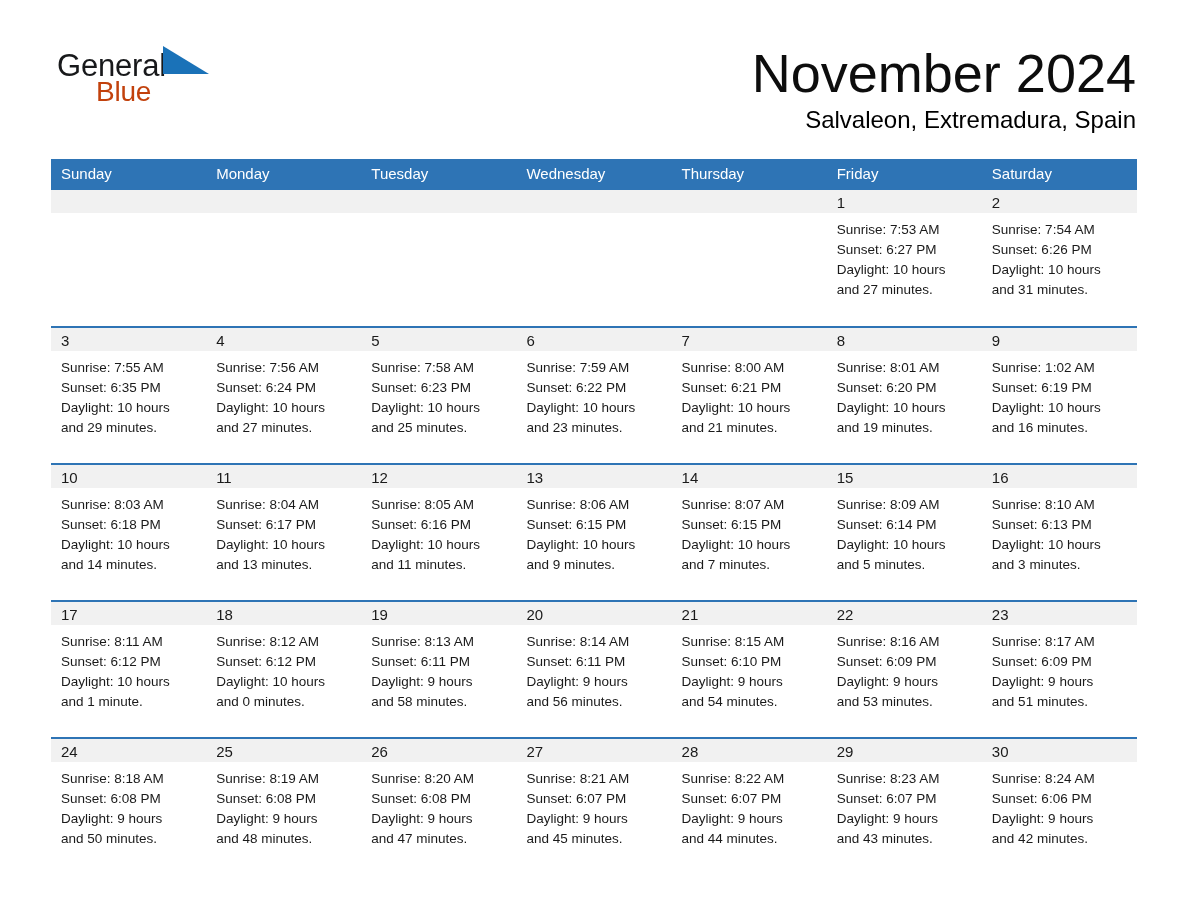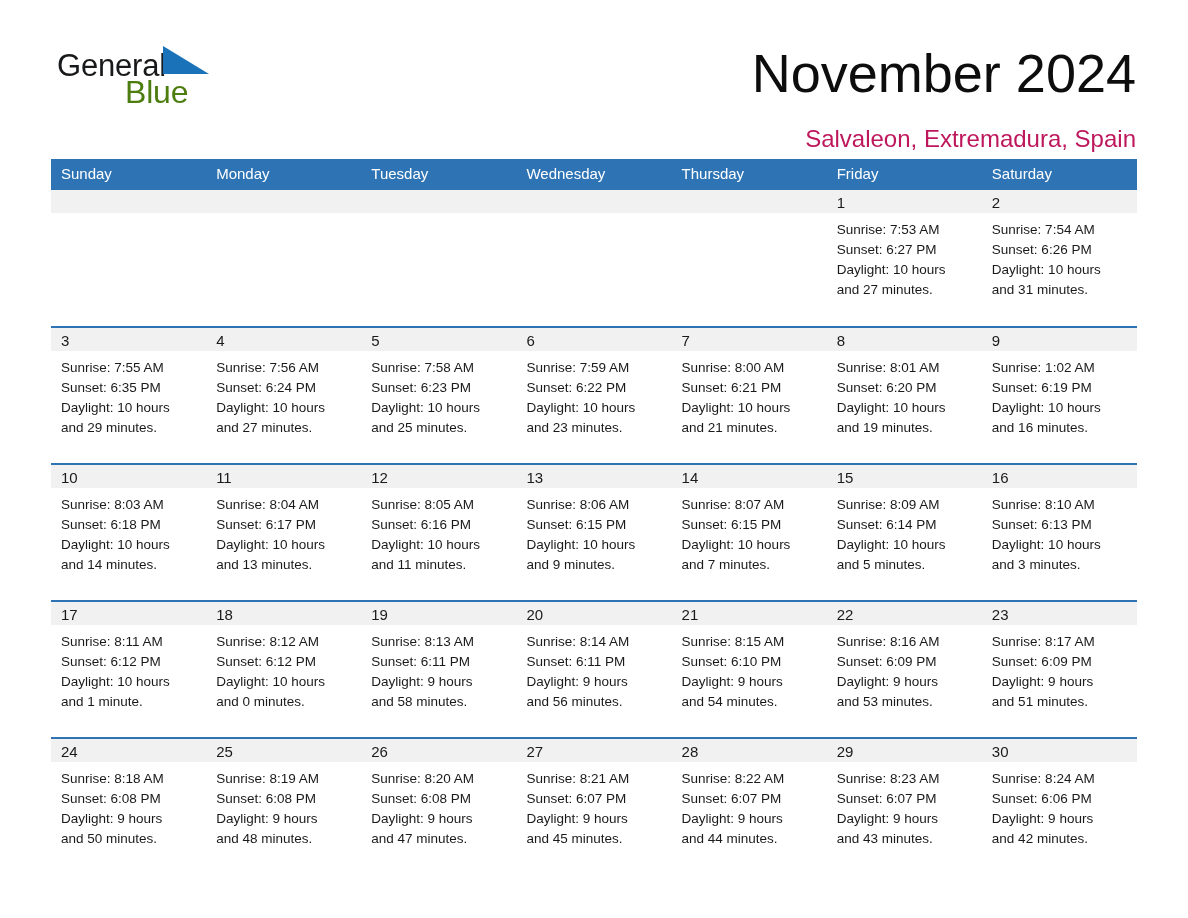--- a/index.html
+++ b/index.html
@@ -47,46 +47,46 @@
     letter-spacing: -0.2px;
     font-family: "Liberation Sans", sans-serif;
   }
   .logo-tri {
     display: inline-block;
     vertical-align: 2px;
     margin-left: -3px;
   }
   .logo-line2 {
     margin-top: -3px;
-    margin-left: 68px;
-    font-size: 32px;
+    margin-left: 39px;
+    font-size: 28px;
     line-height: 34px;
-    color: #4d7c0f;
+    color: #c2410c;
     letter-spacing: -0.2px;
   }
 
   .title-block {
     position: absolute;
     right: 52px;
     top: 50px;
     text-align: right;
   }
   .cal-title {
     font-size: 54px;
     line-height: 47px;
     color: #0d0d0d;
     font-weight: normal;
     letter-spacing: 0px;
     margin: 0;
   }
   .cal-subtitle {
-    margin-top: 28px;
+    margin-top: 9px;
     font-size: 24px;
     line-height: 28px;
-    color: #be185d;
+    color: #000000;
     font-weight: normal;
   }
 
   
   .calendar {
     position: absolute;
     left: 51px;
     top: 159px;
     width: 1086px;
     border-collapse: collapse;

